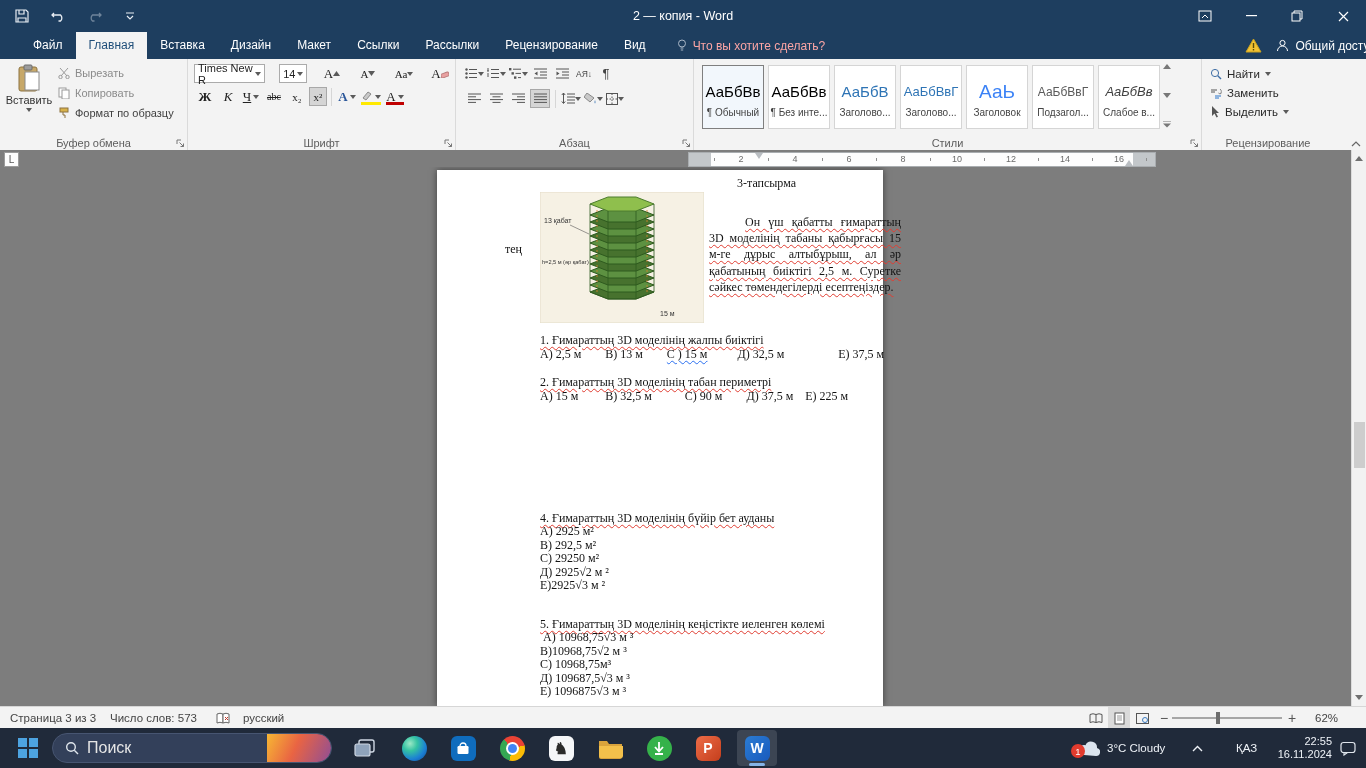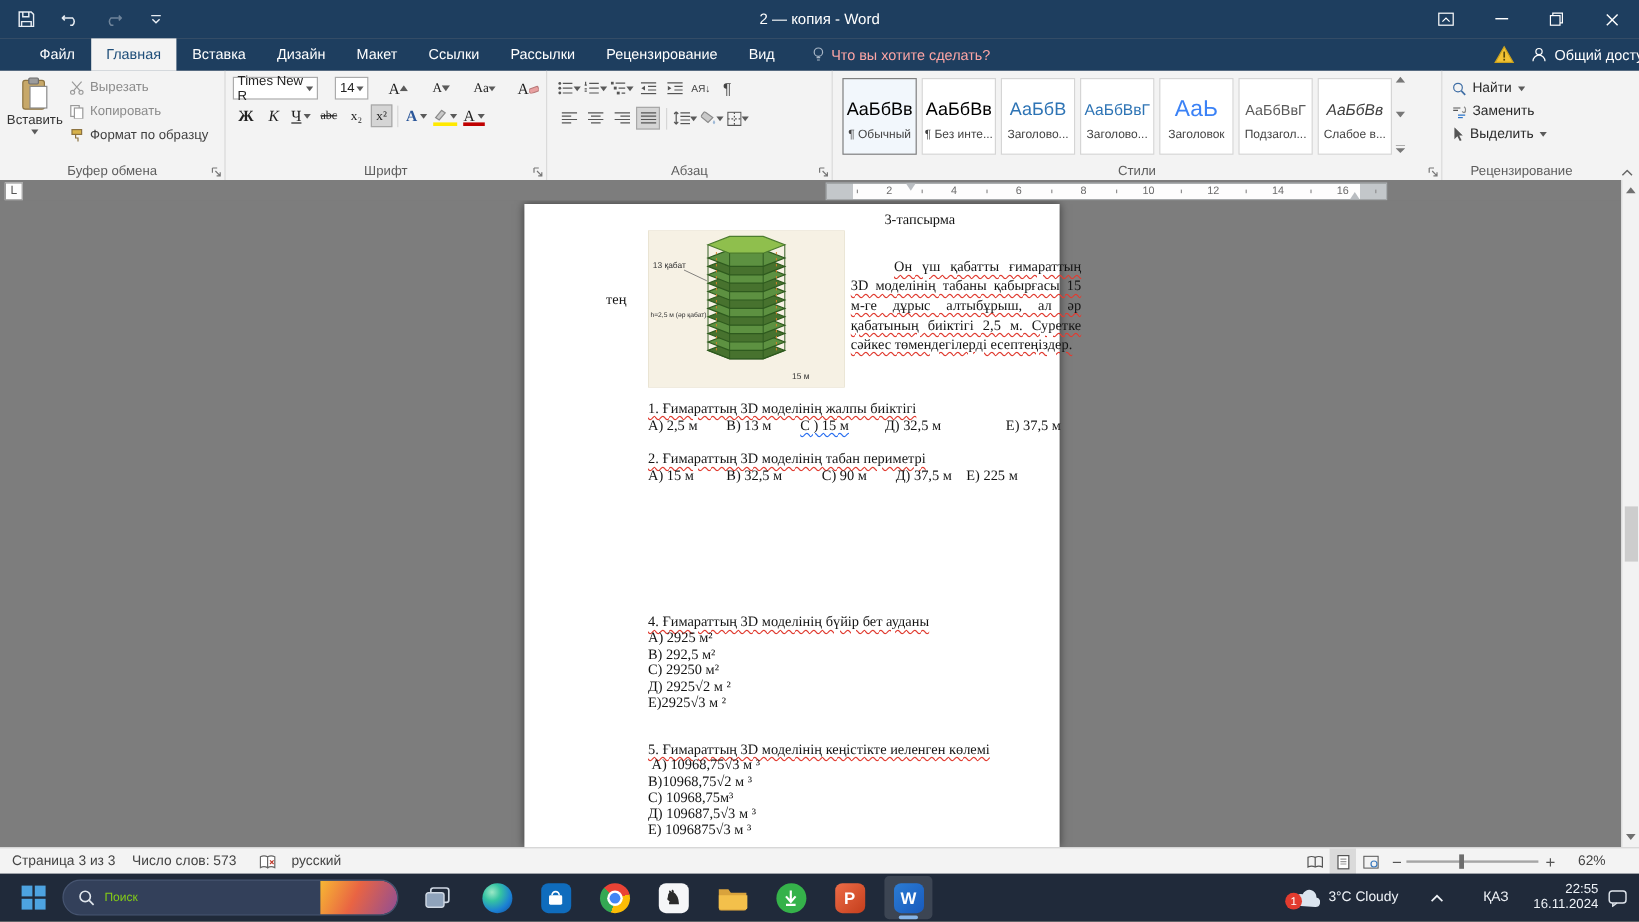--- a/index.html
+++ b/index.html
@@ -96,21 +96,21 @@
   #zoomthumb{position:absolute;left:44px;top:-5px;width:4px;height:12px;background:#6d6d6d;}
   
   #taskbar{position:absolute;top:728px;left:0;width:1366px;height:40px;background:#202a3a;}
   .tb-slot{position:absolute;top:2px;width:40px;height:36px;display:flex;align-items:center;justify-content:center;border-radius:4px;}
   .tb-slot.active{background:rgba(255,255,255,.13);}
   .indicator{position:absolute;bottom:0px;left:12px;width:16px;height:3px;border-radius:2px;background:#85b4e8;}
   .appicon{width:25px;height:25px;border-radius:6px;display:flex;align-items:center;justify-content:center;
            font-weight:bold;color:#fff;font-size:14px;}
   #searchpill{position:absolute;left:52px;top:5px;width:280px;height:30px;border-radius:15px;background:#33405a;
               border:1px solid #475571;display:flex;align-items:center;box-sizing:border-box;overflow:hidden;}
-  #searchpill .stext{color:#84cc16;font-size:10px;margin-left:8px;flex:1;}
+  #searchpill .stext{color:#e5e5e5;font-size:16px;margin-left:8px;flex:1;}
   #sp-img{width:64px;height:28px;border-radius:0 14px 14px 0;
           background:linear-gradient(115deg,#f7b733 0%,#e96443 45%,#904e95 100%);}
   .trayitem{position:absolute;top:0;height:40px;display:flex;align-items:center;color:#eef2f7;font-size:11.5px;}
   #badge{position:absolute;left:-7px;top:4px;width:14px;height:14px;border-radius:50%;background:#e23b2e;color:#fff;
          font-size:9.5px;display:flex;align-items:center;justify-content:center;}
   #clock{flex-direction:column;justify-content:center;align-items:flex-end;line-height:13px;font-size:11px;}
 </style>
 </head>
 <body>
 

